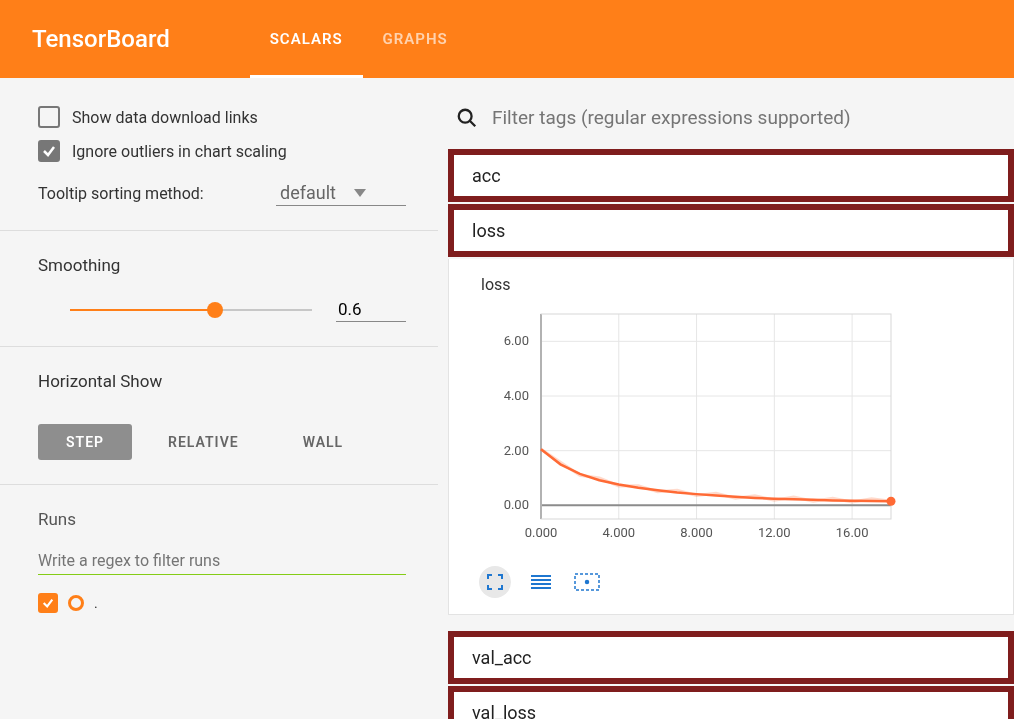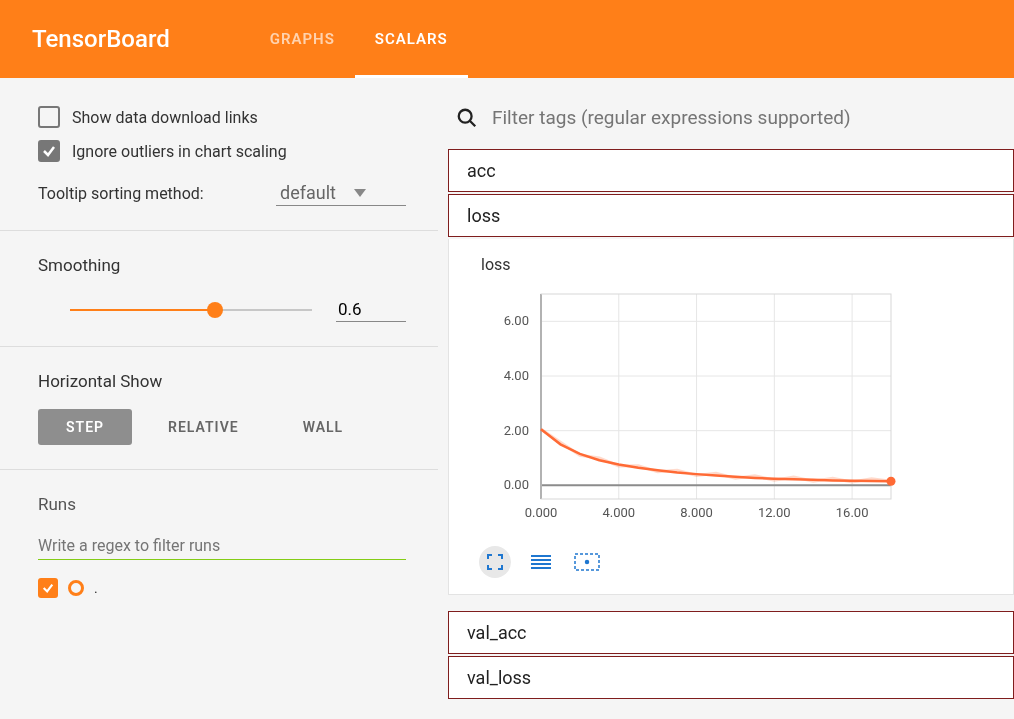--- a/index.html
+++ b/index.html
@@ -28,53 +28,53 @@
   .smooth-label { font-size:17px; color:#333; margin-bottom:22px; }
   .slider-row { display:flex; align-items:center; gap:24px; }
   .slider { position:relative; width:260px; height:20px; margin-left:32px; }
   .track-bg { position:absolute; top:9px; left:0; right:0; height:2px; background:#c7c7c7; }
   .track-fill { position:absolute; top:9px; left:0; width:60%; height:2px; background:#ff7f18; }
   .thumb { position:absolute; top:2px; left:60%; width:16px; height:16px; background:#ff7f18; border-radius:50%; margin-left:-8px; cursor:pointer; }
   .smooth-input { width:70px; border:none; border-bottom:1px solid #888; background:transparent; font-size:17px; padding:2px; }
 
   .haxis-label { font-size:17px; color:#333; margin-bottom:18px; }
   .btn-row { display:flex; gap:8px; }
-  .axis-btn { flex:0 0 auto; padding:10px 28px; font-size:14px; font-weight:600; letter-spacing:1px; color:#666; background:transparent; border:none; border-radius:3px; cursor:pointer; }
+  .axis-btn { flex:0 0 auto; padding:10px 28px; font-size:14px; font-weight:600; letter-spacing:1px; color:#666; background:transparent; border:none; border-radius:3px; cursor:pointer;margin-top:15px; }
   .axis-btn.active { background:#8e8e8e; color:#fff; }
 
   .runs-label { font-size:17px; color:#555; margin-bottom:18px; }
   .runs-input { width:100%; border:none; border-bottom:1px solid #84cc16; background:transparent; font-size:16px; padding:4px 0; color:#666; }
   .run-row { margin-top:18px; display:flex; align-items:center; gap:10px; }
   .cbx-orange { width:20px; height:20px; background:#ff7f18; border-radius:3px; display:flex; align-items:center; justify-content:center; cursor:pointer; }
   .cbx-orange svg{stroke:#fff;}
   .circle-orange { width:16px; height:16px; border:3px solid #ff7f18; border-radius:50%; }
   .dot-text { font-size:14px; color:#333; }
 
   .content { flex:1; padding:24px 0 0 10px; position:relative; }
   .filter-row { display:flex; align-items:center; gap:10px; padding:0 14px 16px 8px; }
   .filter-input { flex:1; border:none; background:transparent; font-size:19px; color:#888; padding:4px; }
 
   .panel-list { display:flex; flex-direction:column; gap:2px; }
-  .panel-head { background:#fff; border:1px solid #7f1d1d; padding:10px 18px; font-size:18px; color:#222; cursor:pointer; }
+  .panel-head { background:#fff; border:6px solid #7f1d1d; padding:10px 18px; font-size:18px; color:#222; cursor:pointer; }
   .panel-body { background:#fff; border:1px solid #e3e3e3; border-top:none; padding:16px 22px 16px 22px; }
   .chart-title { font-size:16px; color:#333; margin-left:10px; margin-bottom:10px; }
   .chart-svg { display:block; }
 
   .chart-tools { display:flex; align-items:center; gap:14px; margin-top:12px; margin-left:8px; }
   .tool-btn { width:32px; height:32px; display:flex; align-items:center; justify-content:center; border-radius:50%; cursor:pointer; }
   .tool-btn.circle-bg { background:#e8e8e8; }
 </style>
 </head>
 <body>
 
 <div class="header">
   <div class="title">TensorBoard</div>
   <div class="tabs">
+    <div class="tab active">SCALARS</div>
     <div class="tab inactive">GRAPHS</div>
-    <div class="tab active">SCALARS</div>
   </div>
 </div>
 
 <div class="main">
   <div class="sidebar">
     <div class="side-block">
       <div class="check-row">
         <div class="cbx"></div>
         <span>Show data download links</span>
       </div>

